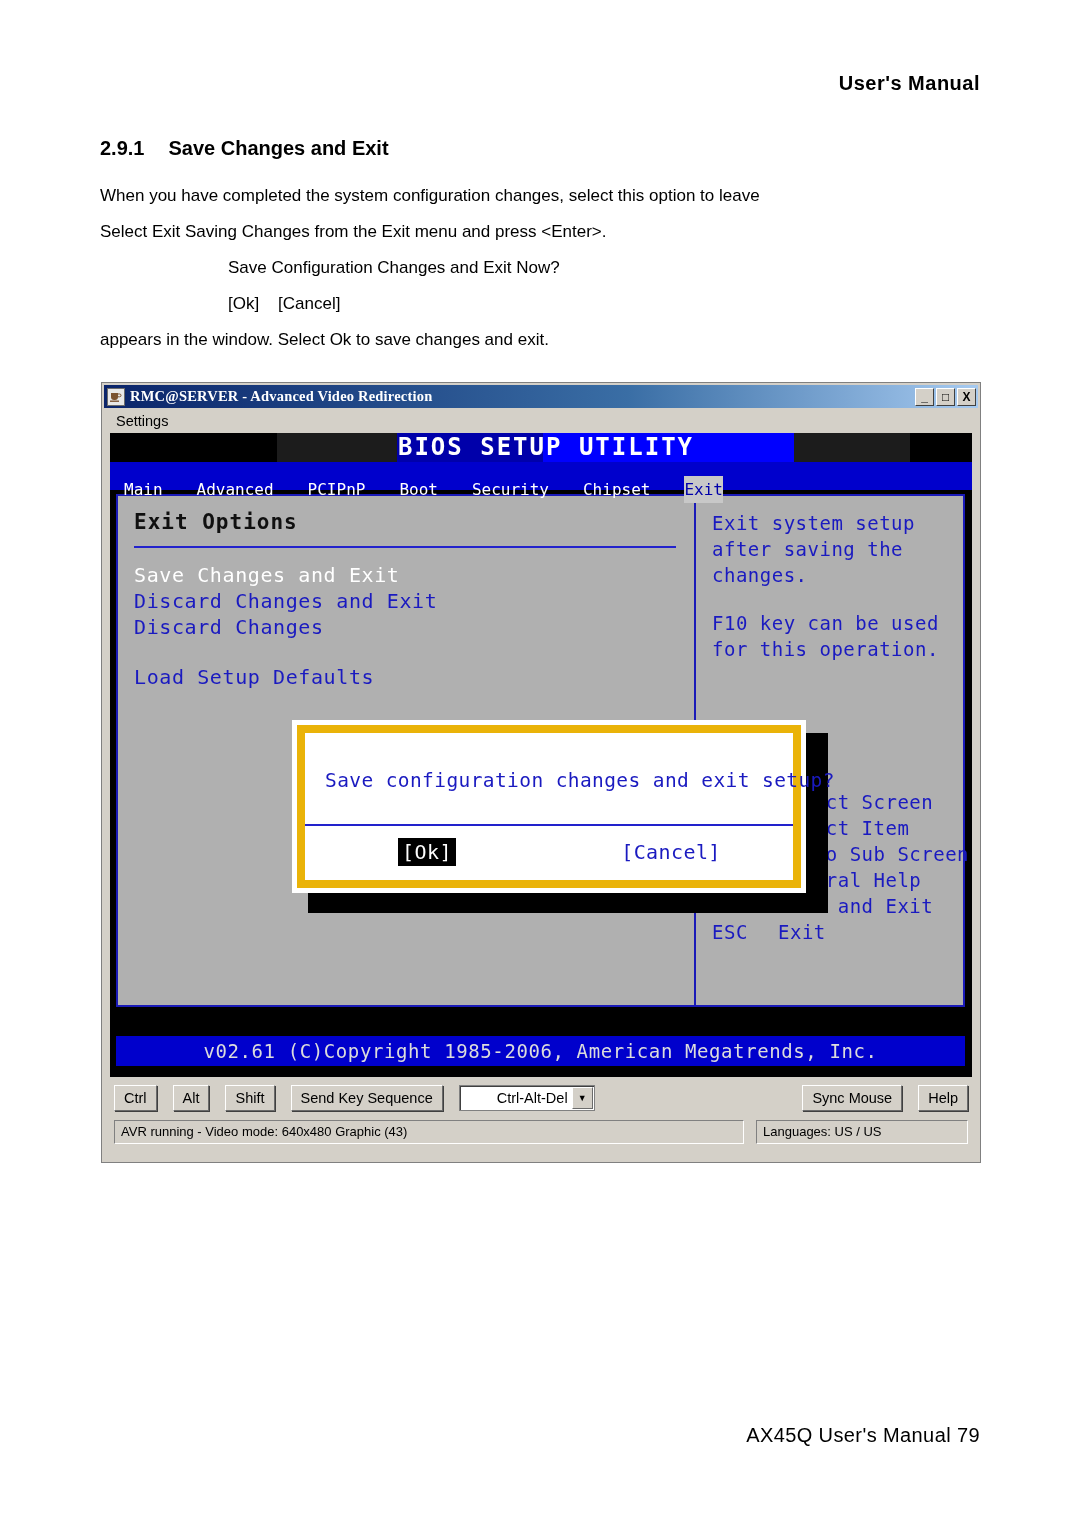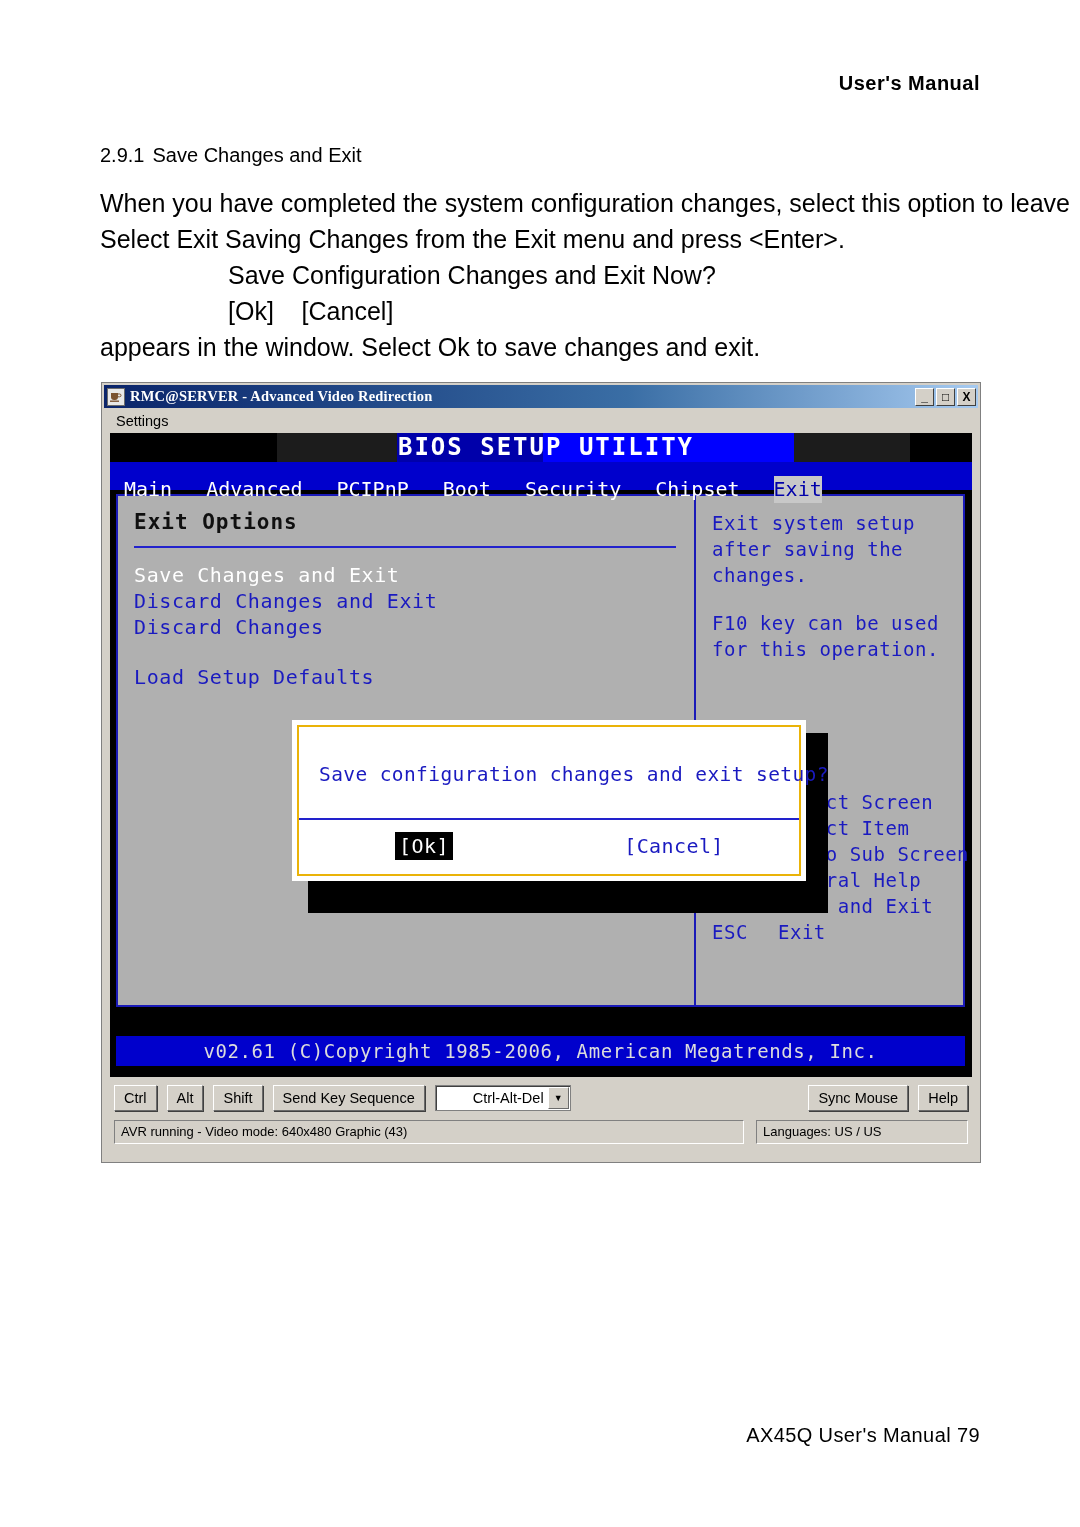--- a/index.html
+++ b/index.html
@@ -26,29 +26,29 @@
     color: #000;
   }
   .doc-body {
     position: absolute;
     left: 100px;
     top: 132px;
     width: 890px;
   }
   .sec-heading {
     font-size: 20px;
-    font-weight: normal;
-    color: #000;
-    margin: 12px 0 18px 0;
-    display: flex;
-    gap: 8px;
+    font-weight: bold;
+    color: #000;
+    margin: 5px 0 18px 0;
+    display: flex;
+    gap: 24px;
   }
   .sec-num { display: inline-block; }
   .para-line {
-    font-size: 25px;
+    font-size: 17px;
     color: #000;
     line-height: 36px;
     white-space: pre;
   }
   .indent-1 { padding-left: 128px; }
   .indent-2 { padding-left: 128px; }
 
   
   .app-window {
     position: absolute;
@@ -152,21 +152,21 @@
   }
   .bios-menu-items {
     position: absolute;
     left: 14px; top: 0;
     height: 28px;
     display: flex;
     align-items: center;
   }
   .bios-menu-item {
     color: #ffffff;
-    font-size: 20px;
+    font-size: 16px;
     padding: 0 0 0 0;
     margin-right: 34px;
     line-height: 27px;
     white-space: nowrap;
     margin-top: 27px;
   }
   .bios-menu-item.selected {
     background: #c8c8c8;
     color: #0000aa;
     margin-right: 0;
@@ -257,21 +257,21 @@
   .bios-dialog {
     position: absolute;
     left: 182px; top: 287px;
     width: 514px;
     background: #ffffff;
     z-index: 9;
     padding: 5px;
     box-sizing: border-box;
   }
   .dlg-inner {
-    border: 2px solid #eab308;
+    border: 8px solid #eab308;
   }
   .dlg-message {
     padding: 36px 20px 32px 20px;
     text-align: center;
     color: #1a1ac0;
     font-size: 19.5px;
     letter-spacing: 0.4px;
     white-space: nowrap;
     border-bottom: 2px solid #2222cc;
   }
@@ -293,21 +293,21 @@
     background: #000000;
     padding: 2px 4px;
   }
 
   
   .toolbar {
     height: 42px;
     display: flex;
     align-items: center;
     padding: 0 10px;
-    gap: 10px;
+    gap: 16px;
     background: #d4d0c8;
     box-sizing: border-box;
   }
   .tbtn {
     background: #d4d0c8;
     border: 1px solid #ffffff;
     border-right-color: #6b6b6b;
     border-bottom-color: #6b6b6b;
     box-shadow: 1px 1px 0 #404040;
     font-size: 14.5px;

